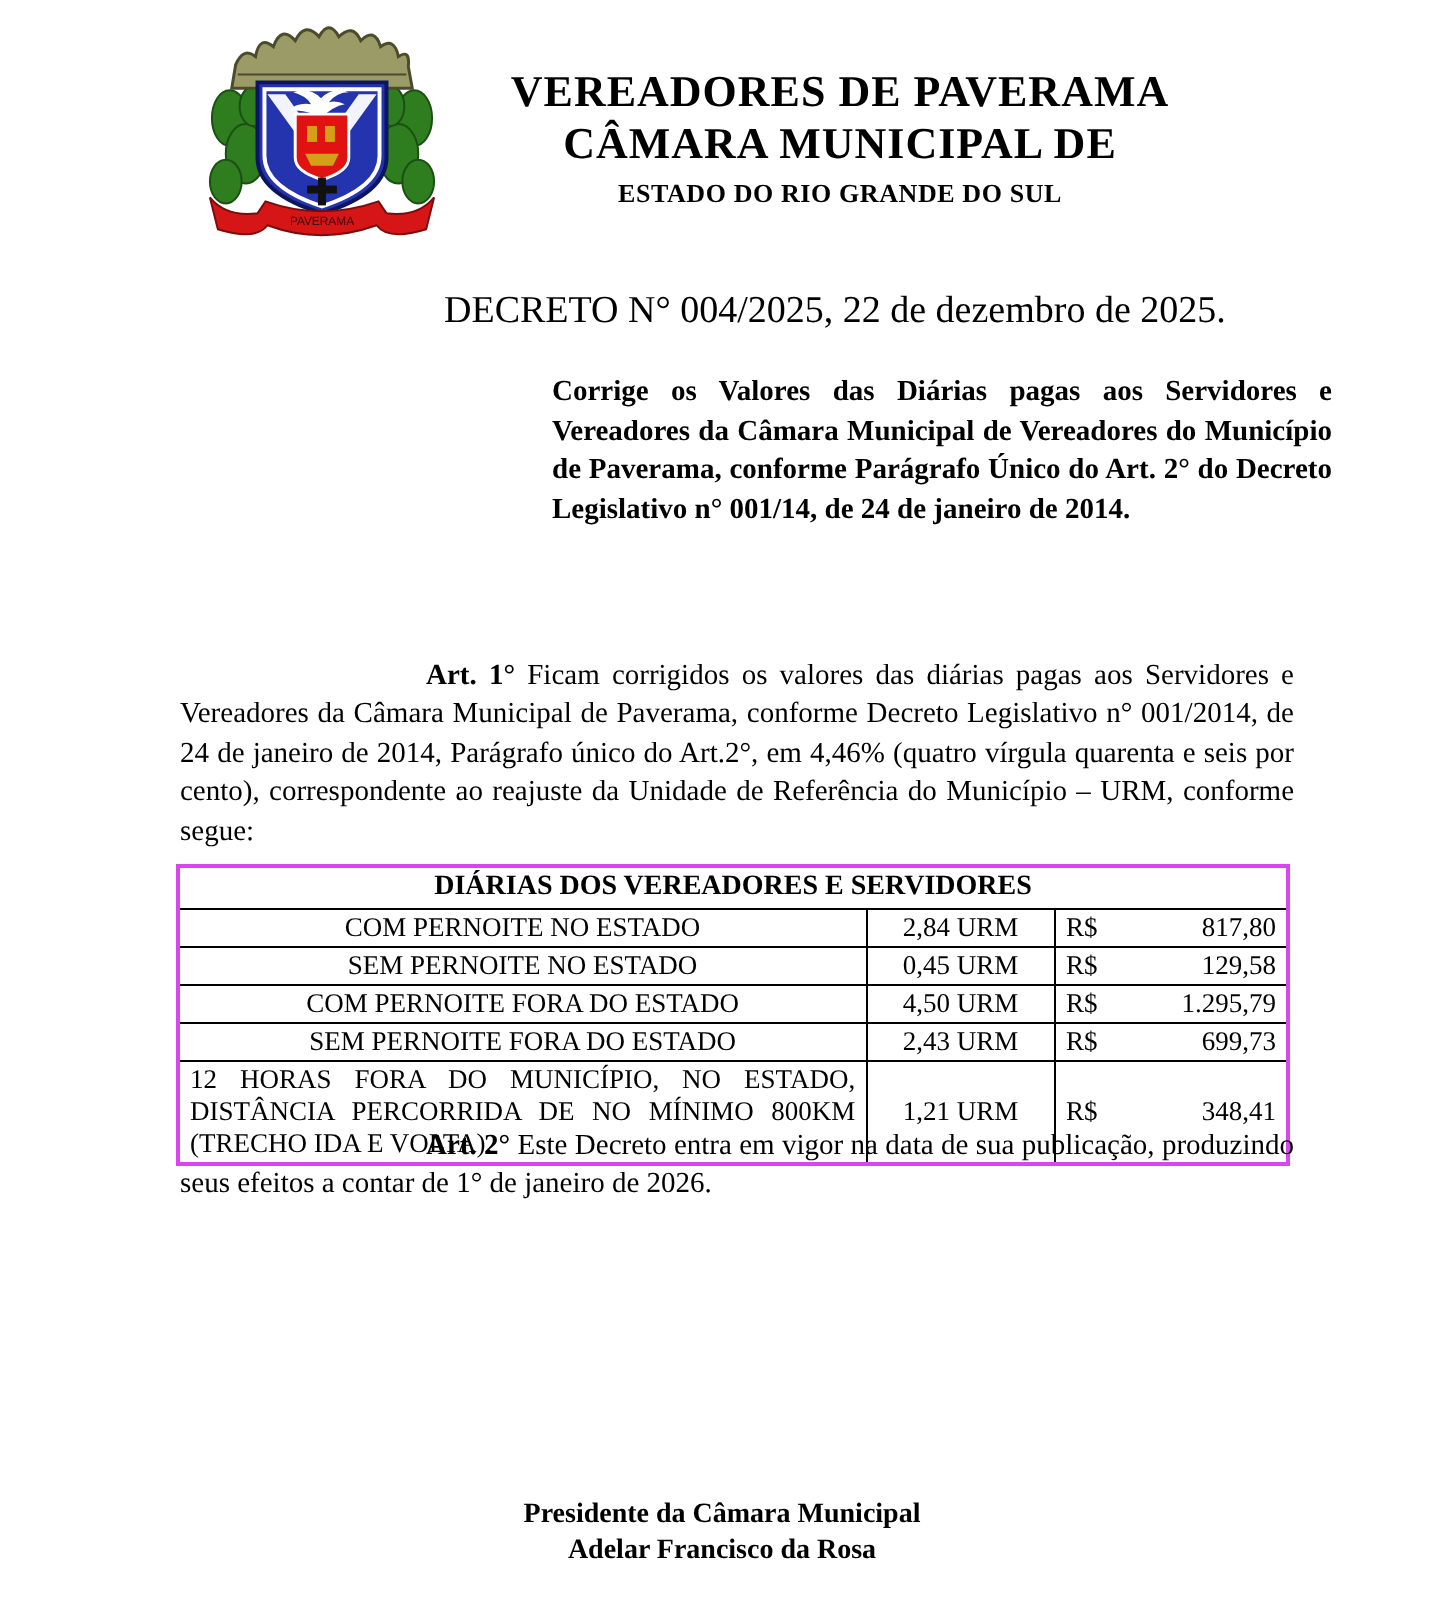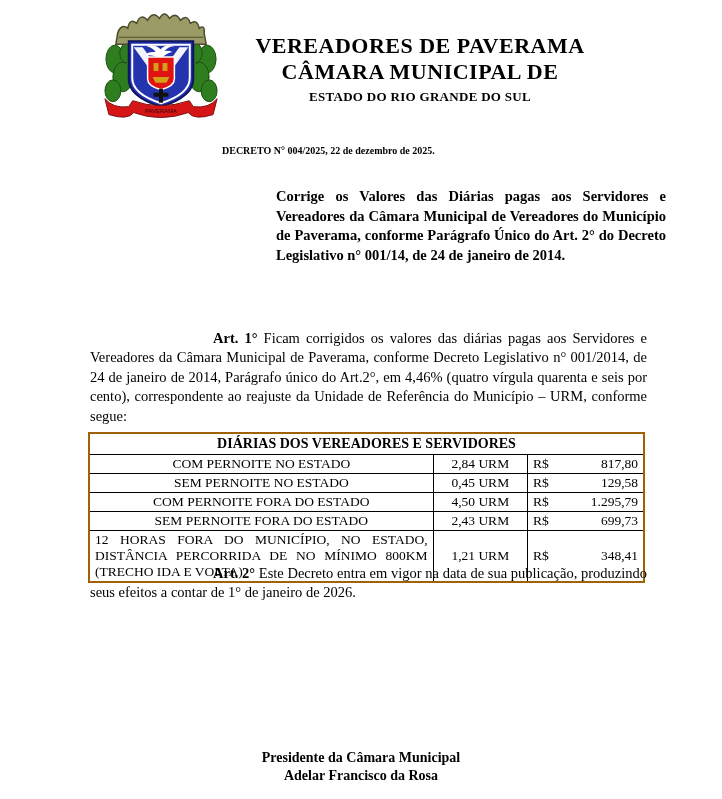--- a/index.html
+++ b/index.html
@@ -17,42 +17,42 @@
   .masthead{position:absolute;left:228px;top:33px;width:384px;text-align:center;}
   .masthead .title{
     font-weight:bold;font-size:22px;line-height:26px;letter-spacing:.5px;
   }
   .masthead .subtitle{
     font-weight:bold;font-size:13px;line-height:15px;margin-top:4px;letter-spacing:.3px;
   }
   
   .decree-heading{
     position:absolute;left:222px;top:145px;
-    font-weight:bold;font-size:10px;
+    font-weight:normal;font-size:19px;
   }
   
   .summary{
     position:absolute;left:276px;top:187px;width:390px;
     font-weight:bold;font-size:14.5px;line-height:19.5px;
     text-align:justify;
   }
   
   .article{
     position:absolute;left:90px;width:557px;
     font-size:14.5px;line-height:19.5px;
     text-align:justify;text-indent:123px;
   }
   .article b{font-weight:bold;}
   .art1{top:314px;}
   .art2{top:549px;}
   
   table.diarias{
     position:absolute;left:88px;top:432px;width:557px;
     border-collapse:collapse;
-    border:2px solid #a16207;
+    border:2px solid #d946ef;
     font-size:13.5px;line-height:16px;
   }
   table.diarias td,table.diarias th{
     border:1px solid #000;
     padding:1px 5px;
     vertical-align:middle;
   }
   table.diarias th{
     font-size:14px;font-weight:bold;text-align:center;padding:2px 4px;
   }

